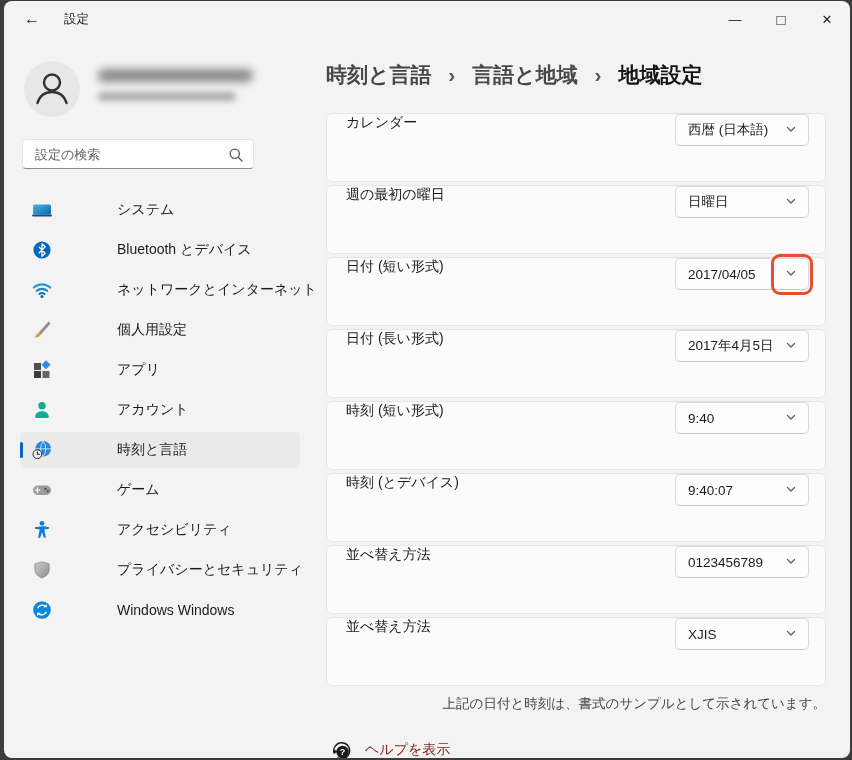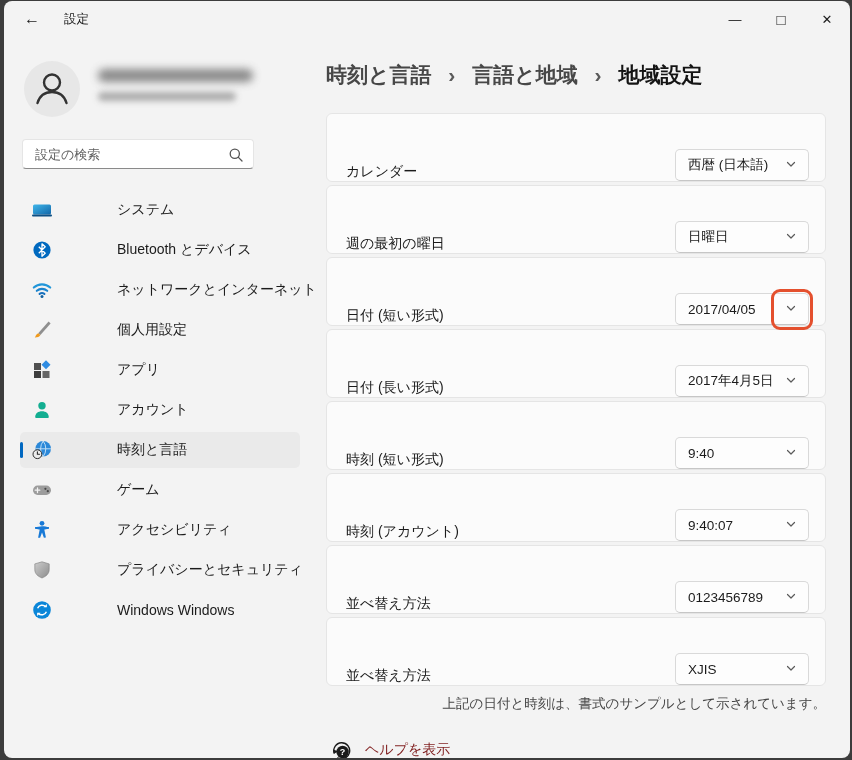--- a/index.html
+++ b/index.html
@@ -50,27 +50,27 @@
 
   
   .main { position:absolute; left:310px; top:36px; right:0; bottom:0; }
   .breadcrumb { margin:24px 24px 0 12px; font-size:21px; line-height:28px; white-space:nowrap; }
   .crumb { color:#474747; font-weight:600; cursor:default; }
   .crumb.current { color:#141414; font-weight:700; }
   .crumb-sep { color:#5a5a5a; margin:0 11px; font-weight:600; }
 
   .cards { margin:24px 24px 0 12px; }
   .card { height:69px; margin-bottom:3px; background:#fbfbfb; border:1px solid #e5e5e5;
-          border-radius:6px; display:flex; align-items:flex-end; justify-content:space-between;
+          border-radius:6px; display:flex; align-items:flex-start; justify-content:space-between;
           padding:0 16px 0 19px; }
   .card-label { font-size:14px; color:#1b1b1b; }
   .dropdown { position:relative; width:134px; height:32px; background:#fdfdfd;
               border:1px solid #d9d9d9; border-bottom-color:#c6c6c6; border-radius:5px;
               display:flex; align-items:center; justify-content:space-between;
-              padding:0 11px 0 12px; cursor:default;margin-top:7px; }
+              padding:0 11px 0 12px; cursor:default; }
   .dd-value { font-size:13.5px; color:#1b1b1b; white-space:nowrap; }
   .annotation { position:absolute; right:-5px; top:-5px; width:42px; height:41px;
                 border:3px solid #e4502e; border-radius:9px; pointer-events:none; }
 
   .sample-note { margin:9px 24px 0 12px; text-align:right; font-size:13.5px; color:#454545; }
 
   .help-row { margin:26px 24px 0 16px; display:flex; align-items:center; }
   .help-icon { width:22px; height:22px; margin-right:13px; }
   .help-link { font-size:14px; color:#7f1d1d; cursor:pointer; }
 </style>
@@ -324,21 +324,21 @@
           <span class="dd-value">9:40</span>
           <span>
             <svg width="12" height="12" viewBox="0 0 12 12">
                 <path d="M2.5 4.5L6 8l3.5-3.5" stroke="#5a5a5a" stroke-width="1.2" fill="none" stroke-linecap="round" stroke-linejoin="round"></path>
               </svg>
           </span>
         </div>
       </div>
 
       <div class="card">
-        <span class="card-label">時刻 (アカウント)</span>
+        <span class="card-label">時刻 (とデバイス)</span>
         <div class="dropdown">
           <span class="dd-value">9:40:07</span>
           <span>
             <svg width="12" height="12" viewBox="0 0 12 12">
                 <path d="M2.5 4.5L6 8l3.5-3.5" stroke="#5a5a5a" stroke-width="1.2" fill="none" stroke-linecap="round" stroke-linejoin="round"></path>
               </svg>
           </span>
         </div>
       </div>
 

